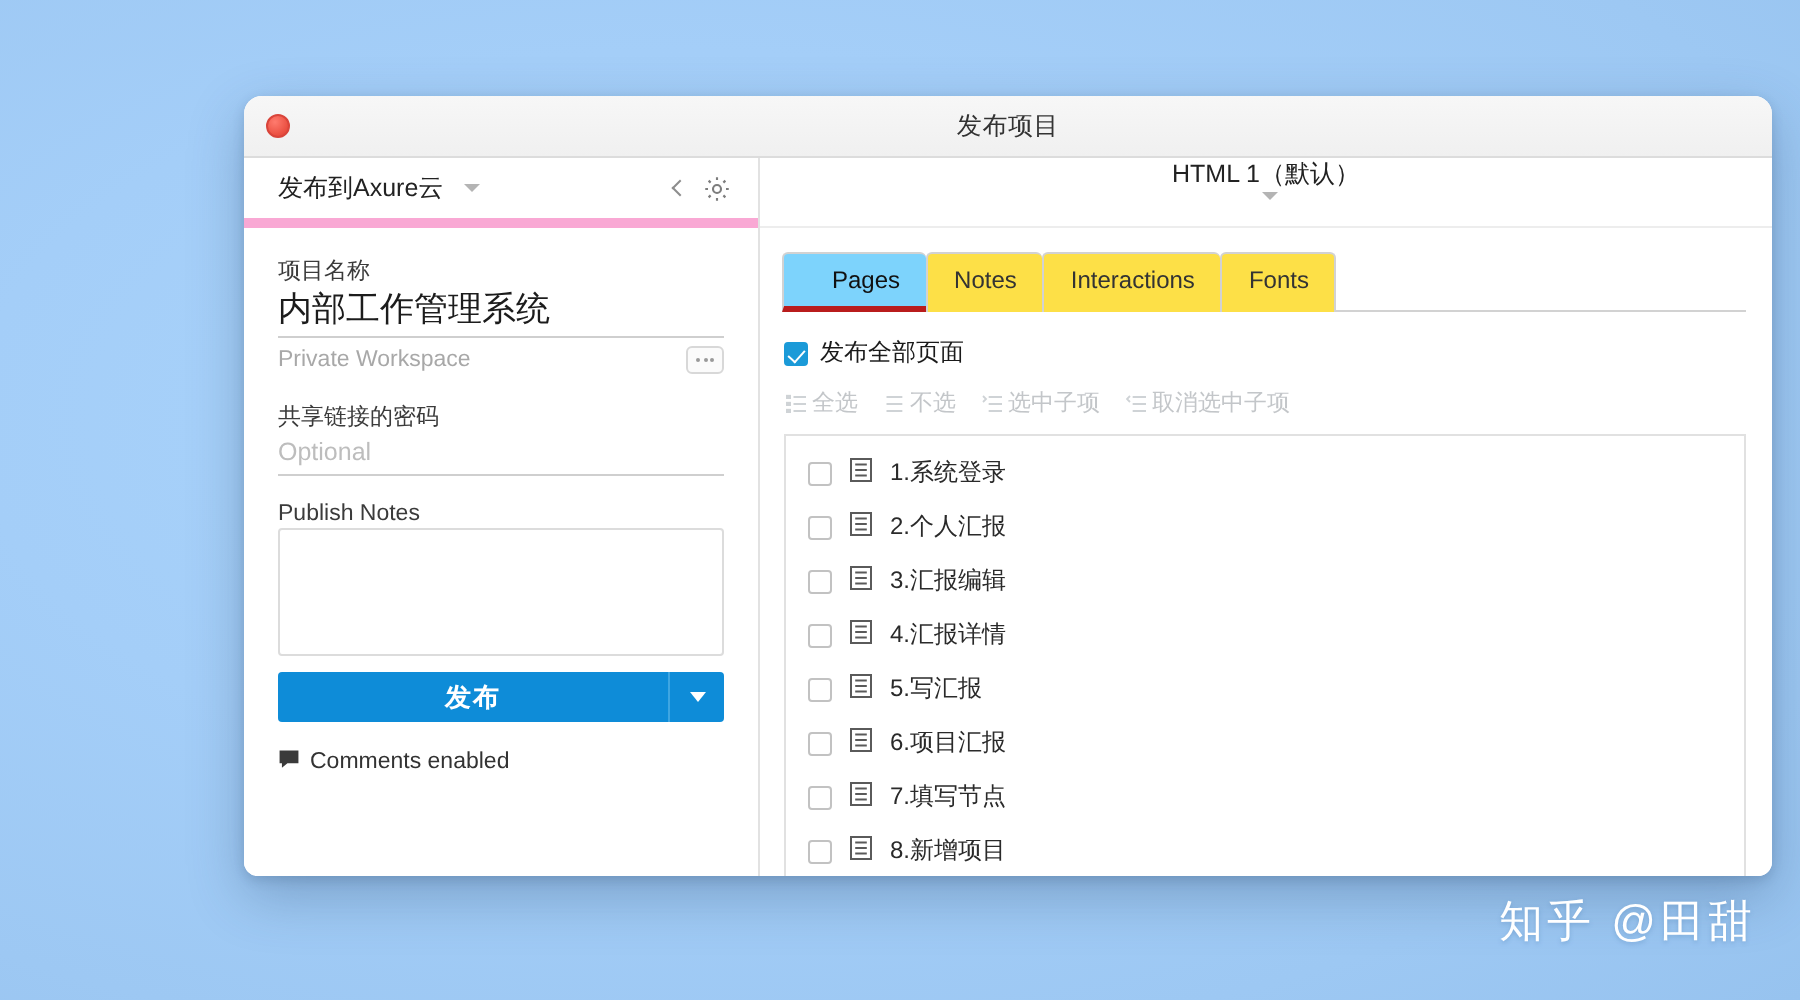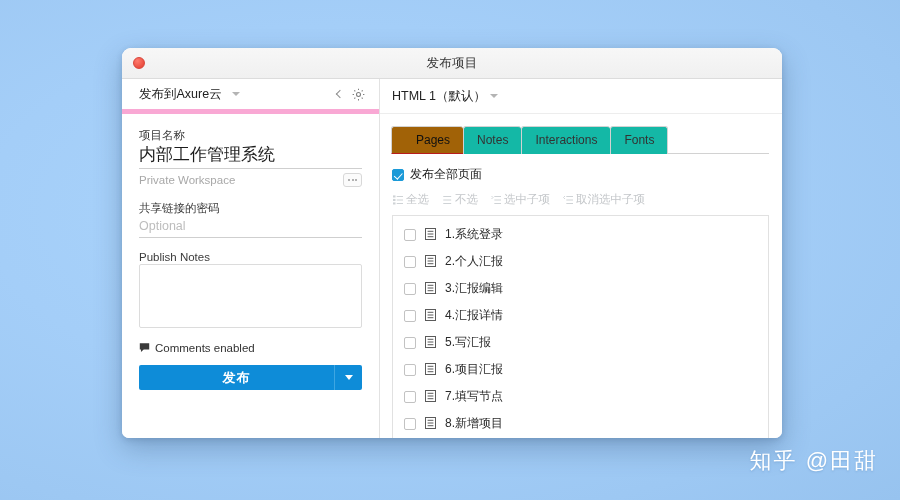--- a/index.html
+++ b/index.html
@@ -13,21 +13,21 @@
     position: relative;
     width: 900px; height: 500px;
     background: radial-gradient(ellipse at 38% 42%, #aad4fb 0%, #a4cef8 45%, #9dc8f3 78%, #97c3ef 100%);
     overflow: hidden;
   }
 
   
   #window {
     position: absolute;
     left: 122px; top: 48px;
-    width: 660px; height: 390px;
+    width: 764px; height: 390px;
     background: #ffffff;
     border-radius: 9px 9px 7px 7px;
     box-shadow: 0 10px 28px rgba(40,70,110,0.32), 0 2px 6px rgba(40,70,110,0.2);
     overflow: hidden;
     display: flex;
     flex-direction: column;
   }
 
   
   #titlebar {
@@ -218,47 +218,48 @@
     min-width: 0;
     padding: 0 13px 0 12px;
   }
   #config-row {
     height: 35px;
     display: flex;
     align-items: center;
     border-bottom: 1px solid #ededed;
     margin: 0 -13px 0 -12px;
     padding: 0 12px;
+    flex-direction: column;
   }
   #config-name { font-size: 12.5px; color: #222; }
 
   #tabs-row {
     display: flex;
     margin: 11px 0 0 0;
     border-bottom: 1px solid #d2d2d2;
     margin-left: -1px;
   }
   .tab {
     font-size: 12px;
     color: #333;
     padding: 6px 13px 6px 13px;
-    background: #14b8a6;
+    background: #fde047;
     border: 1px solid #d2d2d2;
     border-bottom: none;
     border-right: none;
     cursor: pointer;
     border-radius: 3px 3px 0 0;
     position: relative;
     top: 1px;
   }
   .tab:last-child { border-right: 1px solid #d2d2d2; }
   .tab.active {
-    background: #a16207;
+    background: #7dd3fc;
     color: #111;
-    border-bottom: 1px solid #b91c1c;
+    border-bottom: 3px solid #b91c1c;
     padding-left: 24px;
   }
 
   #select-all-row {
     display: flex;
     align-items: center;
     gap: 6px;
     margin-top: 12px;
   }
   .chk {
@@ -373,34 +374,34 @@
               <i class="dot3"></i>
           </span>
         </div>
 
         <div class="field-label">共享链接的密码</div>
         <input id="password-input" type="text" placeholder="Optional" style="">
 
         <div class="field-label" id="publish-notes-label">Publish Notes</div>
         <textarea id="publish-notes-input" placeholder="" style=""></textarea>
 
+        <div id="publish-btn-group">
+          <button id="publish-btn">发布</button>
+          <button id="publish-dropdown-btn">
+            <span class="caret-white"></span>
+          </button>
+        </div>
+
         <div id="comments-row">
           <span>
             <svg width="11" height="10" viewBox="0 0 14 12" fill="#3a3a3a">
               <path d="M1 0h12v8H6L2.5 11V8H1z"></path>
             </svg>
           </span>
           <span id="comments-text">Comments enabled</span>
-        </div>
-
-        <div id="publish-btn-group">
-          <button id="publish-btn">发布</button>
-          <button id="publish-dropdown-btn">
-            <span class="caret-white"></span>
-          </button>
         </div>
       </div>
 
       <div id="right-panel">
 
         <div id="config-row">
           <span id="config-name">HTML 1（默认）</span>
           <span class="caret-down"></span>
         </div>
 

